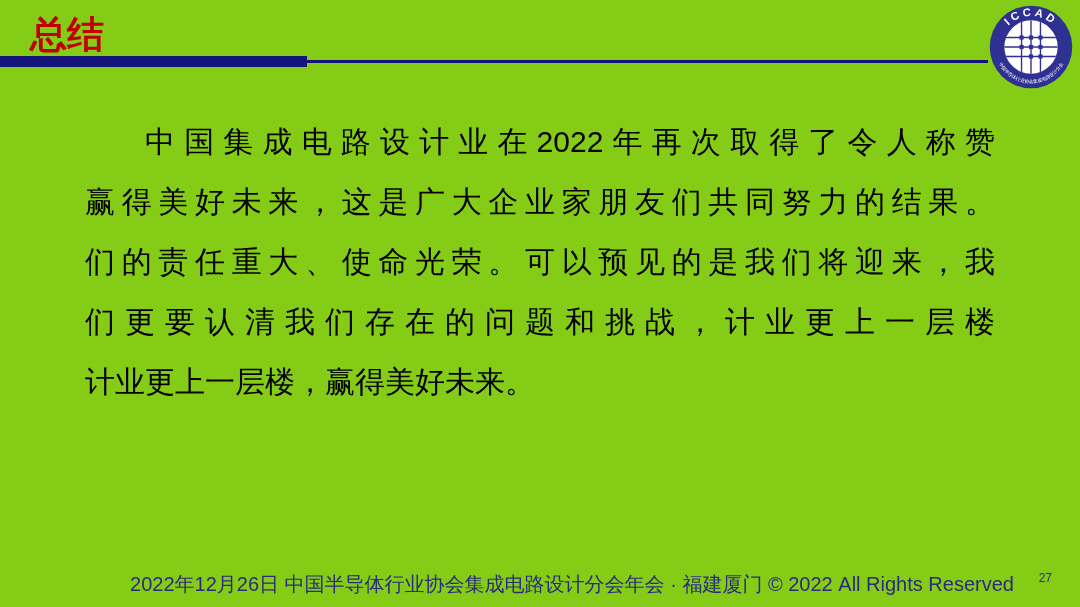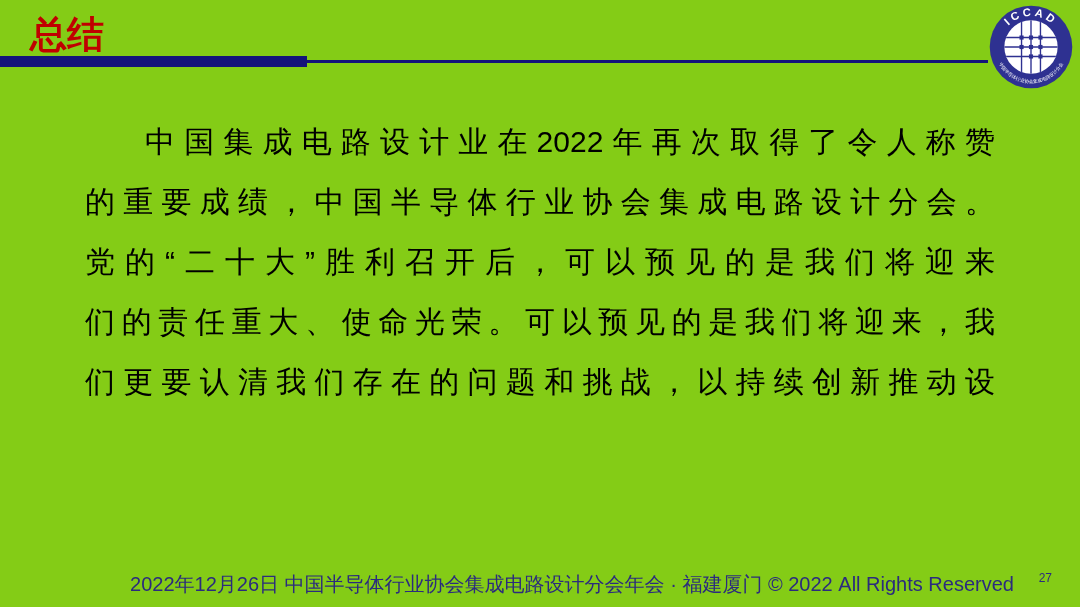--- a/index.html
+++ b/index.html
@@ -119,23 +119,23 @@
       <textPath href="#topArc" startOffset="50%" text-anchor="middle">ICCAD</textPath>
     </text>
     <path id="botArc" d="M 8,50 A 42,42 0 0 0 92,50" fill="none"></path>
     <text font-size="5.4" fill="#ffffff">
       <textPath href="#botArc" startOffset="50%" text-anchor="middle">中国半导体行业协会集成电路设计分会</textPath>
     </text>
   </svg>
 
   <div class="body-text">
     <div class="line first">中国集成电路设计业在2022年再次取得了令人称赞</div>
-    <div class="line">的重要成绩，中国半导体行业协会集成电路设计分会。</div>
-    <div class="line">党的“二十大”胜利召开后，可以预见的是我们将迎来</div>
+    <div class="line">赢得美好未来，这是广大企业家朋友们共同努力的结果。</div>
     <div class="line">们的责任重大、使命光荣。可以预见的是我们将迎来，我</div>
-    <div class="line">们更要认清我们存在的问题和挑战，以持续创新推动设</div>
+    <div class="line">们更要认清我们存在的问题和挑战，计业更上一层楼</div>
+    <div class="line last">计业更上一层楼，赢得美好未来。</div>
   </div>
 
   <div class="footer">2022年12月26日 中国半导体行业协会集成电路设计分会年会 · 福建厦门 © 2022 All Rights Reserved</div>
 
   <div class="page-number">27</div>
 
 </div>
 
 </body></html>

